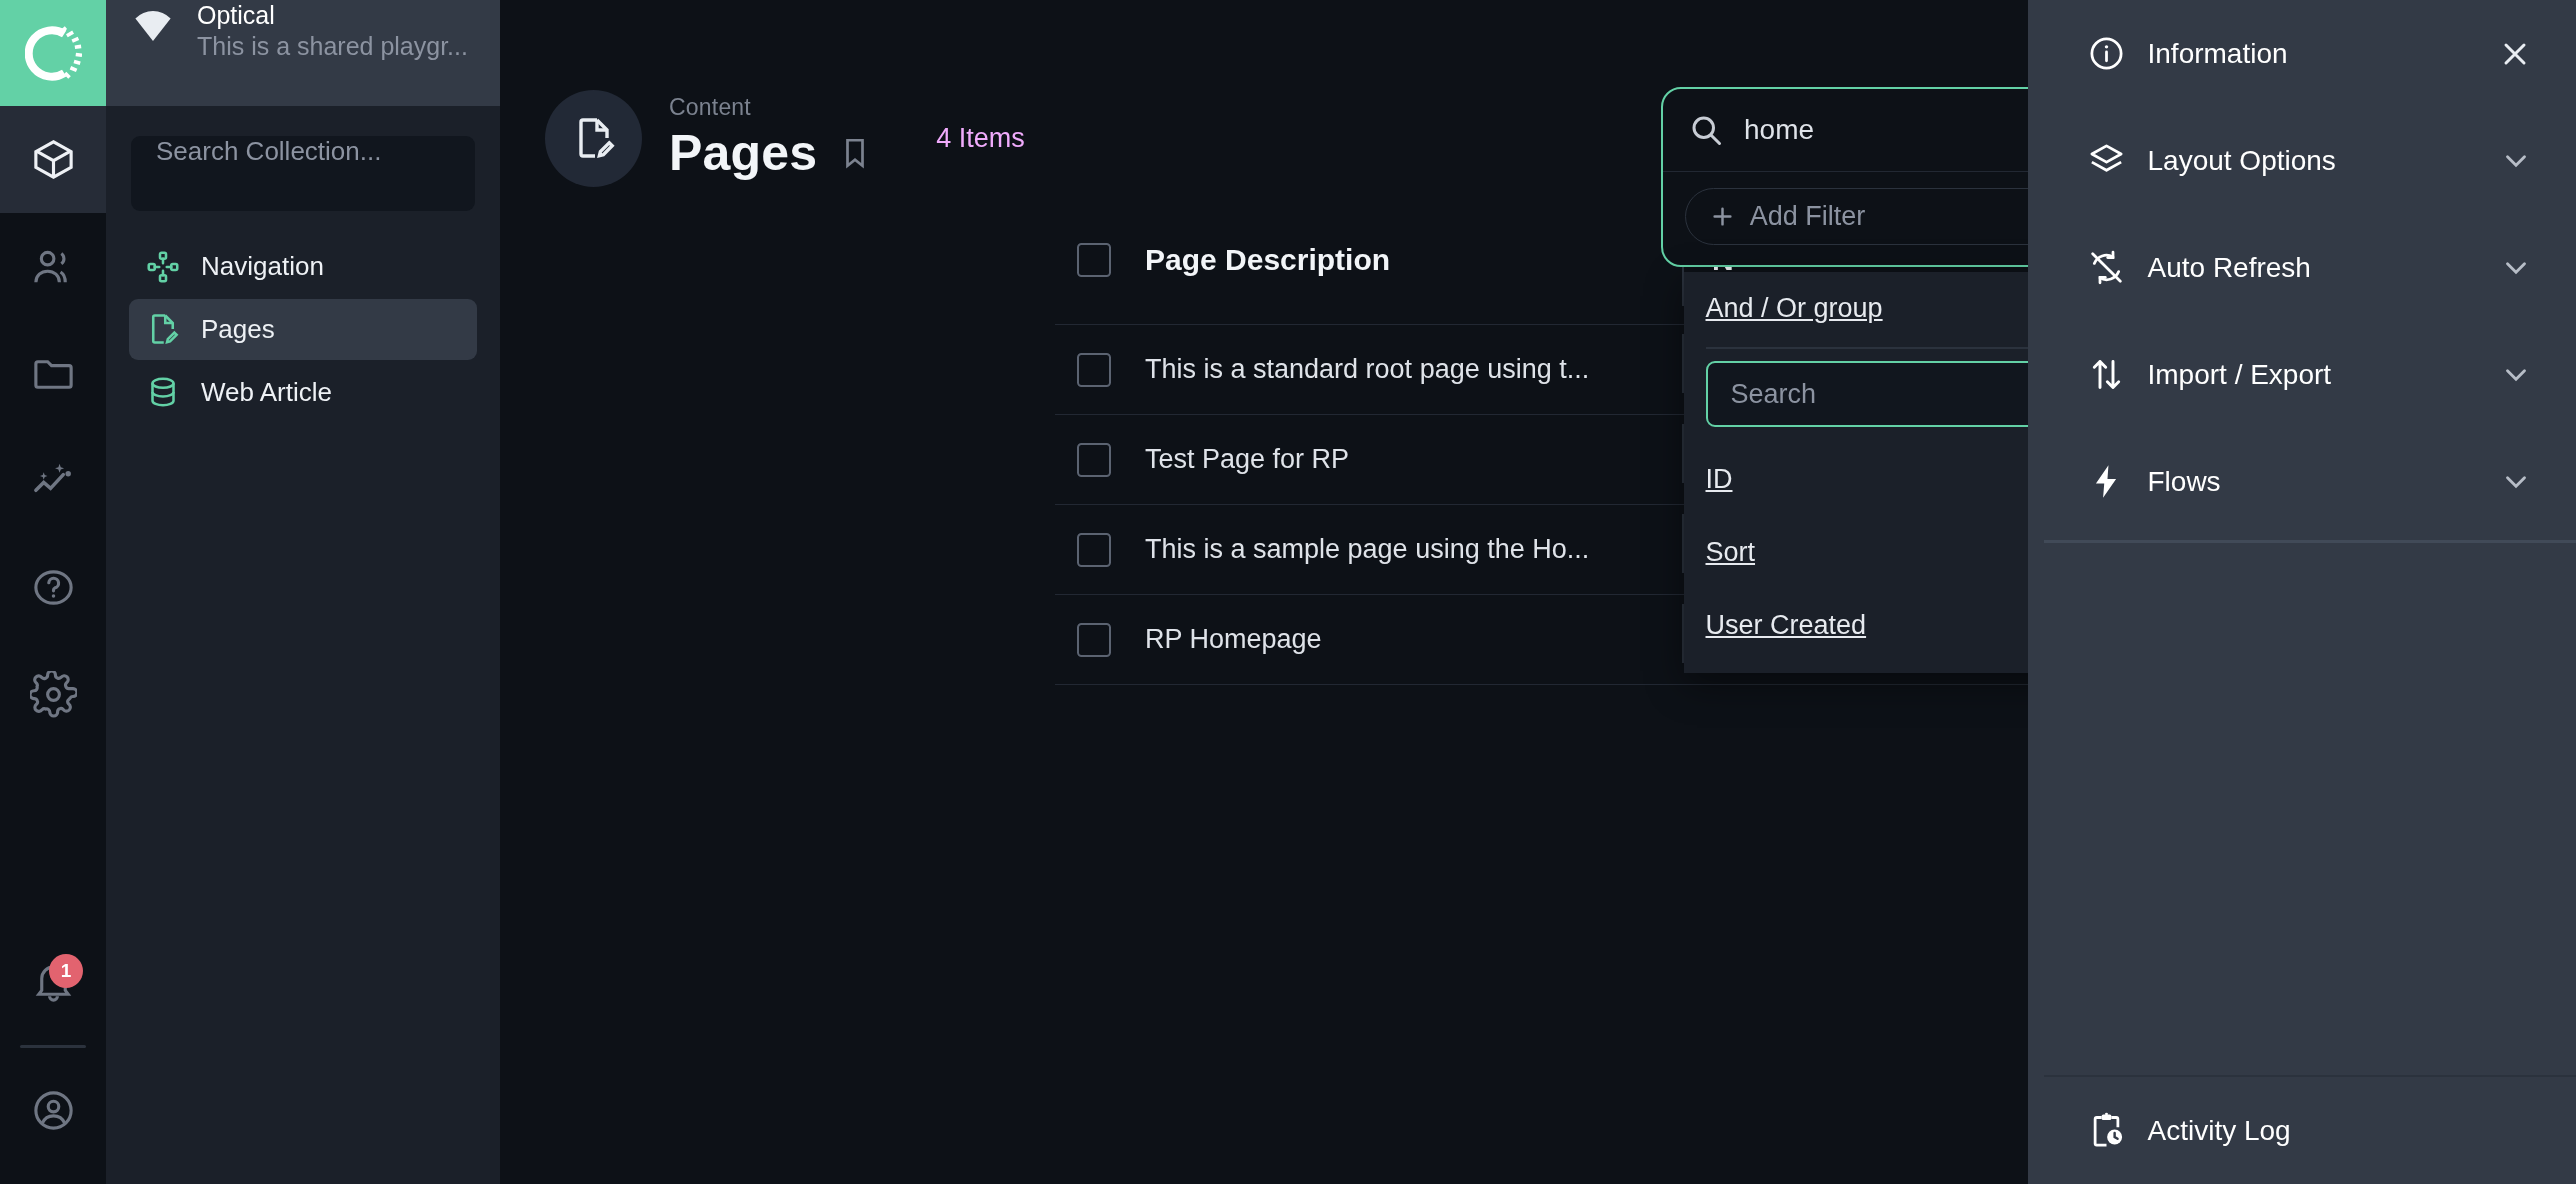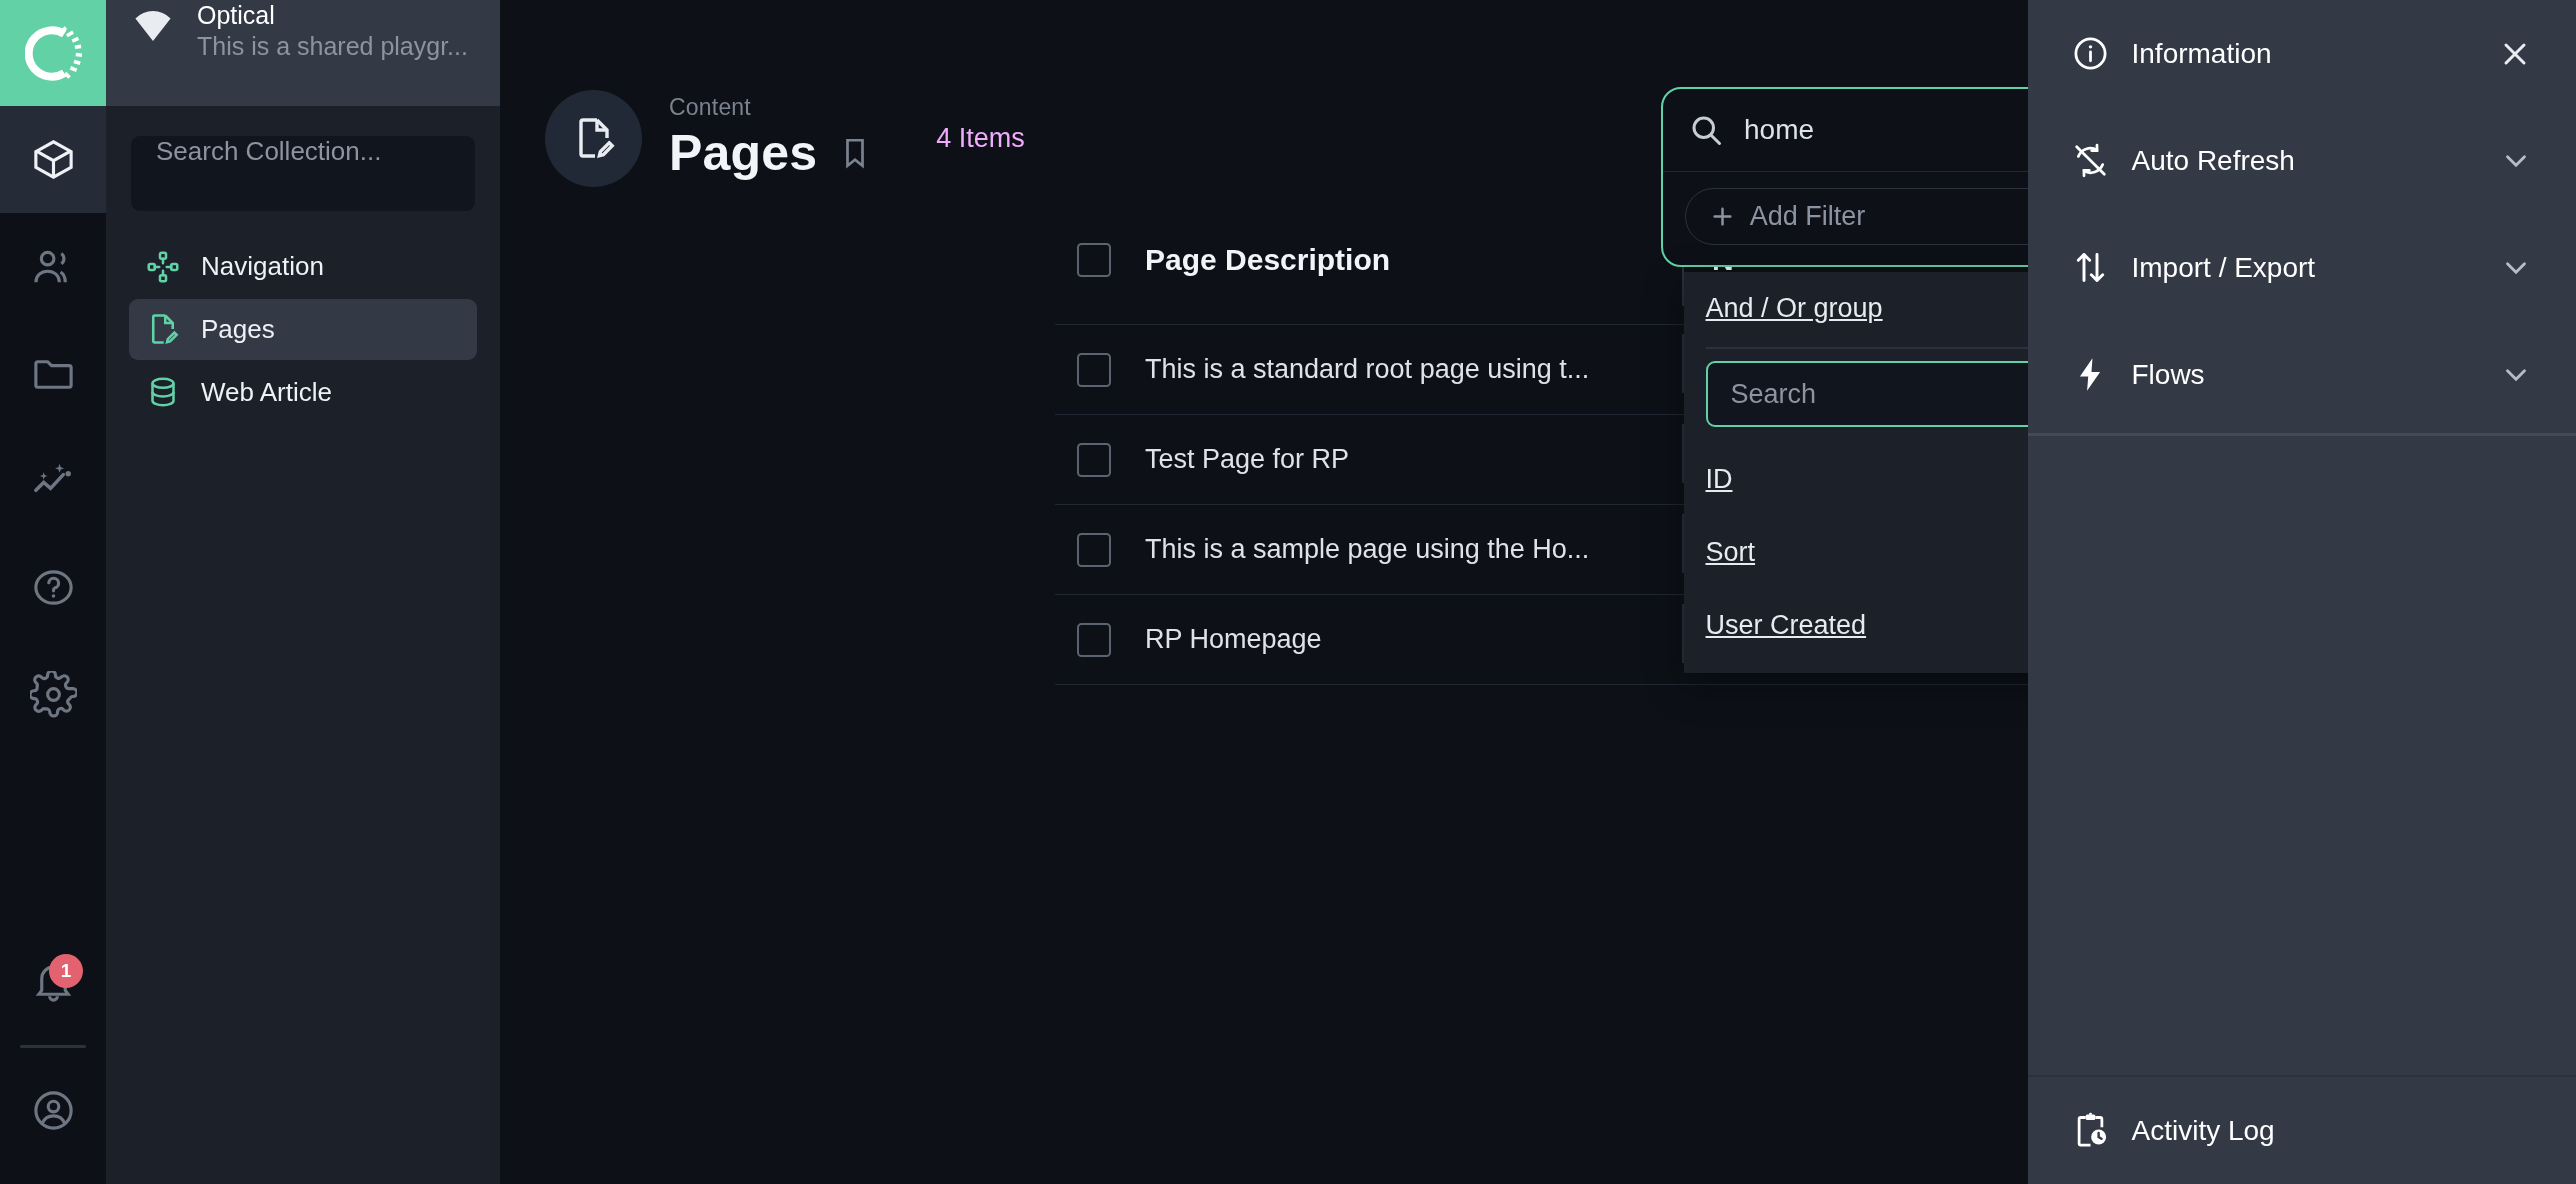--- a/index.html
+++ b/index.html
@@ -150,21 +150,21 @@
   .cell-desc { flex: 0 0 537px; overflow: hidden; white-space: nowrap; text-overflow: ellipsis; padding-right: 21.5px;}
   .cell-nav { flex: 0 0 573px; position: relative; padding-left: 30px; }
   .cell-nav::before {
     content: ""; position: absolute; left: 0; top: -20px; width: 1.8px; height: 59px; background: #2b323d;
   }
   .thead .cell-nav::before { top: 10.7px; height: 52px; }
 
   
   .rpanel {
     width: 548px; flex: 0 0 548px; height: 100%;
-    background: #333a46; display: flex; flex-direction: column;
+    background: #333a46; display: flex; flex-direction: column; padding-left: 16px;
   }
   .rp-item {
     height: 107px; display: flex; align-items: center; gap: 21.5px;
     padding: 0 43px; color: #fff; font-size: 28px; cursor: pointer;
   }
   .rp-item .rp-lbl { flex: 1 1 auto; }
   .rp-sep { height: 2.7px; background: #414a58; margin-top: 5.4px; }
   .rp-spacer { flex: 1 1 auto; }
   .rp-footer { border-top: 2.7px solid #2b323d; }
 
@@ -452,20 +452,34 @@
         </svg>
       </span>
       <span class="rp-lbl">Information</span>
       <span class="ico">
         <svg width="36" height="36" viewBox="0 0 24 24" stroke="#e9edf2" stroke-width="2" stroke-linecap="round">
           <path d="M6 6l12 12M18 6L6 18"></path>
         </svg>
       </span>
     </div>
 
+    <div class="rp-item">
+      <span class="ico">
+        <svg width="39" height="39" viewBox="0 0 24 24" fill="none" stroke="#fff" stroke-width="1.7" stroke-linejoin="round">
+          <path d="M12 3l9 5-9 5-9-5 9-5z"></path>
+            <path d="M3 13l9 5 9-5"></path>
+        </svg>
+      </span>
+      <span class="rp-lbl">Layout Options</span>
+      <span class="ico">
+        <svg width="34" height="34" viewBox="0 0 24 24" fill="none" stroke="#b7bdc7" stroke-width="2" stroke-linecap="round">
+          <path d="M6 9l6 6 6-6"></path>
+        </svg>
+      </span>
+    </div>
 
     <div class="rp-item">
       <span class="ico">
         <svg width="39" height="39" viewBox="0 0 24 24" fill="none" stroke="#fff" stroke-width="1.7" stroke-linecap="round">
           <path d="M4.5 9.5A8 8 0 0116 5.6"></path>
             <path d="M19.5 14.5A8 8 0 018 18.4"></path>
           <path d="M16 2.6v3.3h-3.3M8 21.4v-3.3h3.3"></path>
           <path d="M3.5 3.5l17 17"></path>
         </svg>
       </span>

